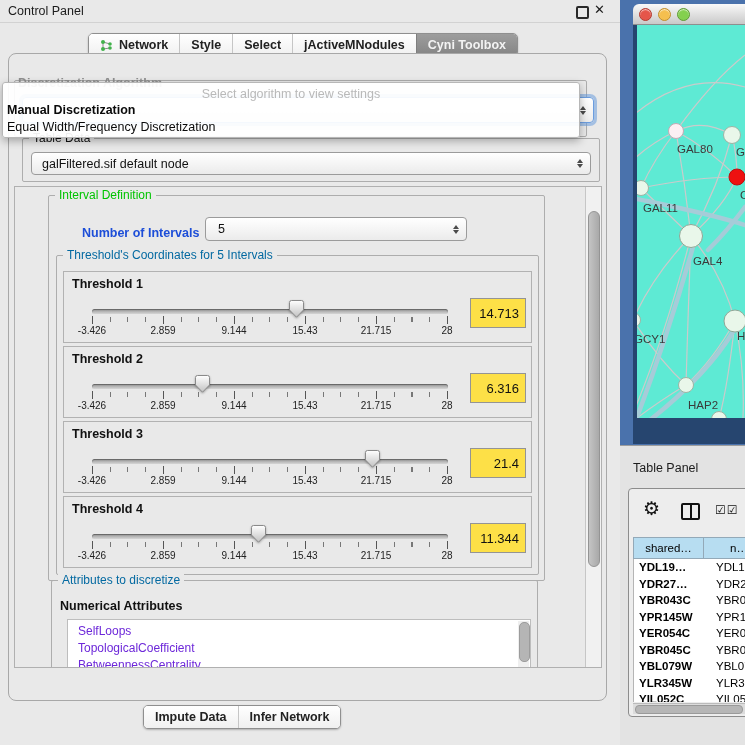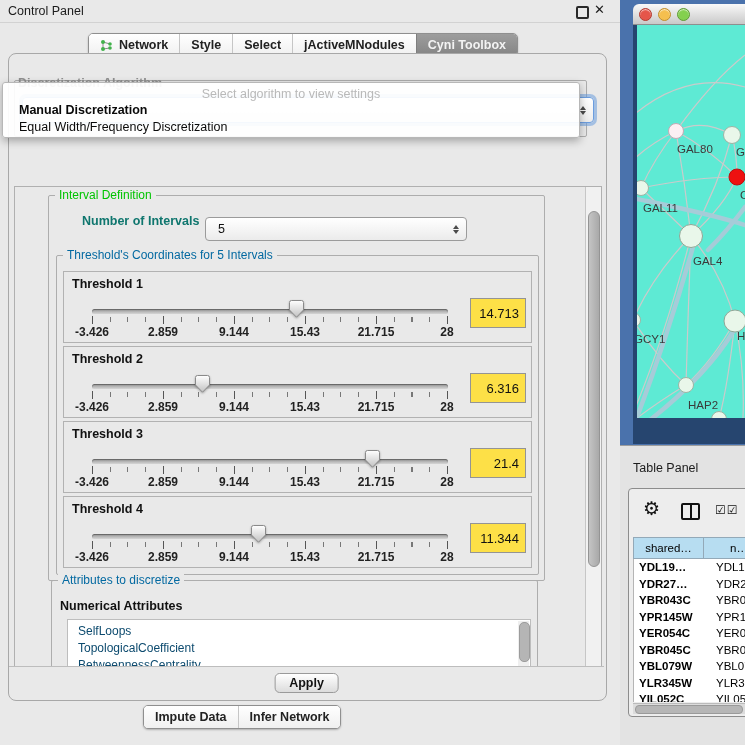--- a/index.html
+++ b/index.html
@@ -32,41 +32,41 @@
   .combo .combo-text{padding-left:10px;flex:1;white-space:nowrap;overflow:hidden;}
   .stepper{display:flex;flex-direction:column;align-items:center;justify-content:center;margin-right:7px;gap:1px;}
   .stepper i{display:block;width:0;height:0;border-left:3.5px solid transparent;border-right:3.5px solid transparent;}
   .stepper .up{border-bottom:4px solid #4a4a4a;}
   .stepper .dn{border-top:4px solid #4a4a4a;}
   .combo.focus{border-color:#6b9ddf;box-shadow:0 0 0 3px rgba(106,156,221,0.55);}
 
   .ghost-label{position:absolute;left:18px;top:76px;font-size:12.5px;font-weight:700;color:#8f8f8f;z-index:5;}
   .popup{position:absolute;left:2px;top:82px;width:576px;height:54px;background:rgba(255,255,255,0.93);border:1px solid #b7b7b7;border-radius:3px;box-shadow:0 3px 8px rgba(0,0,0,0.3);z-index:20;}
   .popup-placeholder{position:absolute;left:0;right:0;top:4px;text-align:center;color:#b9b9b9;font-size:12.5px;}
-  .popup-item{position:absolute;left:4px;font-size:12.5px;color:#0a0a0a;white-space:nowrap;margin-left:12px;}
+  .popup-item{position:absolute;left:4px;font-size:12.5px;color:#0a0a0a;white-space:nowrap;}
   .popup-item.b{top:20px;font-weight:700;}
   .popup-item.r{top:37px;}
 
   .scrollpane{position:absolute;left:14px;top:186px;width:586px;height:480px;border:1px solid #b0b0b0;overflow:hidden;background:#e9e9e9;}
   .vsb-track{position:absolute;left:570px;top:0;width:15px;height:100%;background:#f1f1f1;border-left:1px solid #c6c6c6;}
   .vsb-thumb{position:absolute;left:2px;top:24px;width:10px;height:354px;background:linear-gradient(90deg,#c4c4c4,#a9a9a9);border:1px solid #949494;border-radius:6px;}
 
-  .noi-label{position:absolute;left:33px;top:18px;font-size:12.5px;font-weight:700;color:#0f766e;}
+  .noi-label{position:absolute;left:33px;top:30px;font-size:12.5px;font-weight:700;color:#1d4ed8;}
   .thr-box{position:absolute;left:6px;width:467px;height:70px;border:1px solid #b2b2b2;background:#e9e9e9;}
   .thr-label{position:absolute;left:8px;top:5px;font-size:12.5px;font-weight:700;color:#111;}
   .track{position:absolute;left:28px;top:37px;width:356px;height:5px;border-radius:3px;background:linear-gradient(#949494,#d6d6d6);box-shadow:inset 0 1px 1px rgba(0,0,0,0.35);}
   .ticks-minor{position:absolute;left:28px;top:45px;width:357px;height:5px;background-image:repeating-linear-gradient(90deg,#777 0,#777 1px,transparent 1px,transparent 17.75px);}
   .ticks-major{position:absolute;left:28px;top:44px;width:357px;height:8px;background-image:repeating-linear-gradient(90deg,#555 0,#555 1px,transparent 1px,transparent 71px);}
-  .tlab{position:absolute;top:53px;transform:translateX(-50%);font-size:12px;font-weight:700;color:#222;}
+  .tlab{position:absolute;top:53px;transform:translateX(-50%);font-size:10px;font-weight:400;color:#222;}
   .thumb{position:absolute;top:28px;filter:drop-shadow(0 1px 1px rgba(0,0,0,0.3));}
   .valuebox{position:absolute;left:406px;top:26px;width:56px;height:30px;background:#fde047;border:1px solid #949494;font-size:13px;text-align:right;box-sizing:border-box;padding:7px 6px 0 0;}
 
   .attrs-sublabel{position:absolute;left:8px;top:18px;font-size:12.5px;font-weight:700;color:#111;}
   .listbox{position:absolute;left:15px;top:38px;width:462px;height:49px;background:#ffffff;border:1px solid #bdbdbd;overflow:hidden;}
-  .list-item{position:absolute;left:10px;font-size:12px;color:#0c4a6e;white-space:nowrap;}
+  .list-item{position:absolute;left:10px;font-size:12px;color:#6d28d9;white-space:nowrap;}
   .list-vsb{position:absolute;right:1px;top:1px;width:11px;height:47px;background:#efefef;}
   .list-vsb i{position:absolute;left:1px;top:1px;width:9px;height:38px;background:#b5b5b5;border:1px solid #9c9c9c;border-radius:5px;}
 
   .applyrow{position:absolute;left:9px;top:666px;width:595px;height:32px;border-top:1px solid #bdbdbd;background:#e9e9e9;border-radius:0 0 8px 8px;}
   .apply-btn{position:absolute;left:50%;transform:translateX(-50%);top:6px;padding:2px 14px;font-size:12.5px;font-weight:700;color:#111;background:linear-gradient(#ffffff,#dcdcdc);border:1px solid #9a9a9a;border-radius:5px;}
 
   
   .desktop{position:absolute;left:620px;top:0;width:125px;height:445px;background:#4a72ac;}
   .net-window{position:absolute;left:13px;top:4px;width:112px;height:440px;}
   .nw-titlebar{position:absolute;left:0;top:0;width:100%;height:21px;background:linear-gradient(#f9f9f9,#c9c9c9);border-radius:6px 0 0 0;border-bottom:1px solid #8e8e8e;box-sizing:border-box;display:flex;align-items:center;padding-left:6px;gap:6px;}
@@ -153,20 +153,30 @@
         </span>
     </div>
     <div class="ghost-label">Discretization Algorithm</div>
 
     <div class="popup">
       <div class="popup-placeholder">Select algorithm to view settings</div>
       <div class="popup-item b">Manual Discretization</div>
       <div class="popup-item r">Equal Width/Frequency Discretization</div>
     </div>
 
+    <div class="group" style="left:22px;top:138px;width:576px;height:42px;">
+      <span class="group-title">Table Data</span>
+      <div class="combo" style="left:8px;top:13px;width:558px;height:21px;">
+        <span class="combo-text">galFiltered.sif default node</span>
+        <span class="stepper">
+            <i class="up"></i>
+            <i class="dn"></i>
+          </span>
+      </div>
+    </div>
 
     <div class="scrollpane">
 
       <div class="group" style="left:33px;top:8px;width:495px;height:384px;">
         <span class="group-title green">Interval Definition</span>
         <div class="noi-label">Number of Intervals</div>
         <div class="combo" style="left:156px;top:21px;width:260px;height:22px;">
           <span class="combo-text" style="padding-left:12px">5</span>
           <span class="stepper">
               <i class="up"></i>
@@ -258,23 +268,20 @@
               <i></i>
             </div>
         </div>
       </div>
 
       <div class="vsb-track">
           <div class="vsb-thumb"></div>
         </div>
     </div>
 
-    <div class="applyrow">
-      <button class="apply-btn">Apply</button>
-    </div>
 
     <div class="segbar cp-bottombar">
       <div class="seg">
           <span>Impute Data</span>
         </div>
       <div class="seg">
           <span>Infer Network</span>
         </div>
     </div>
   </div>

